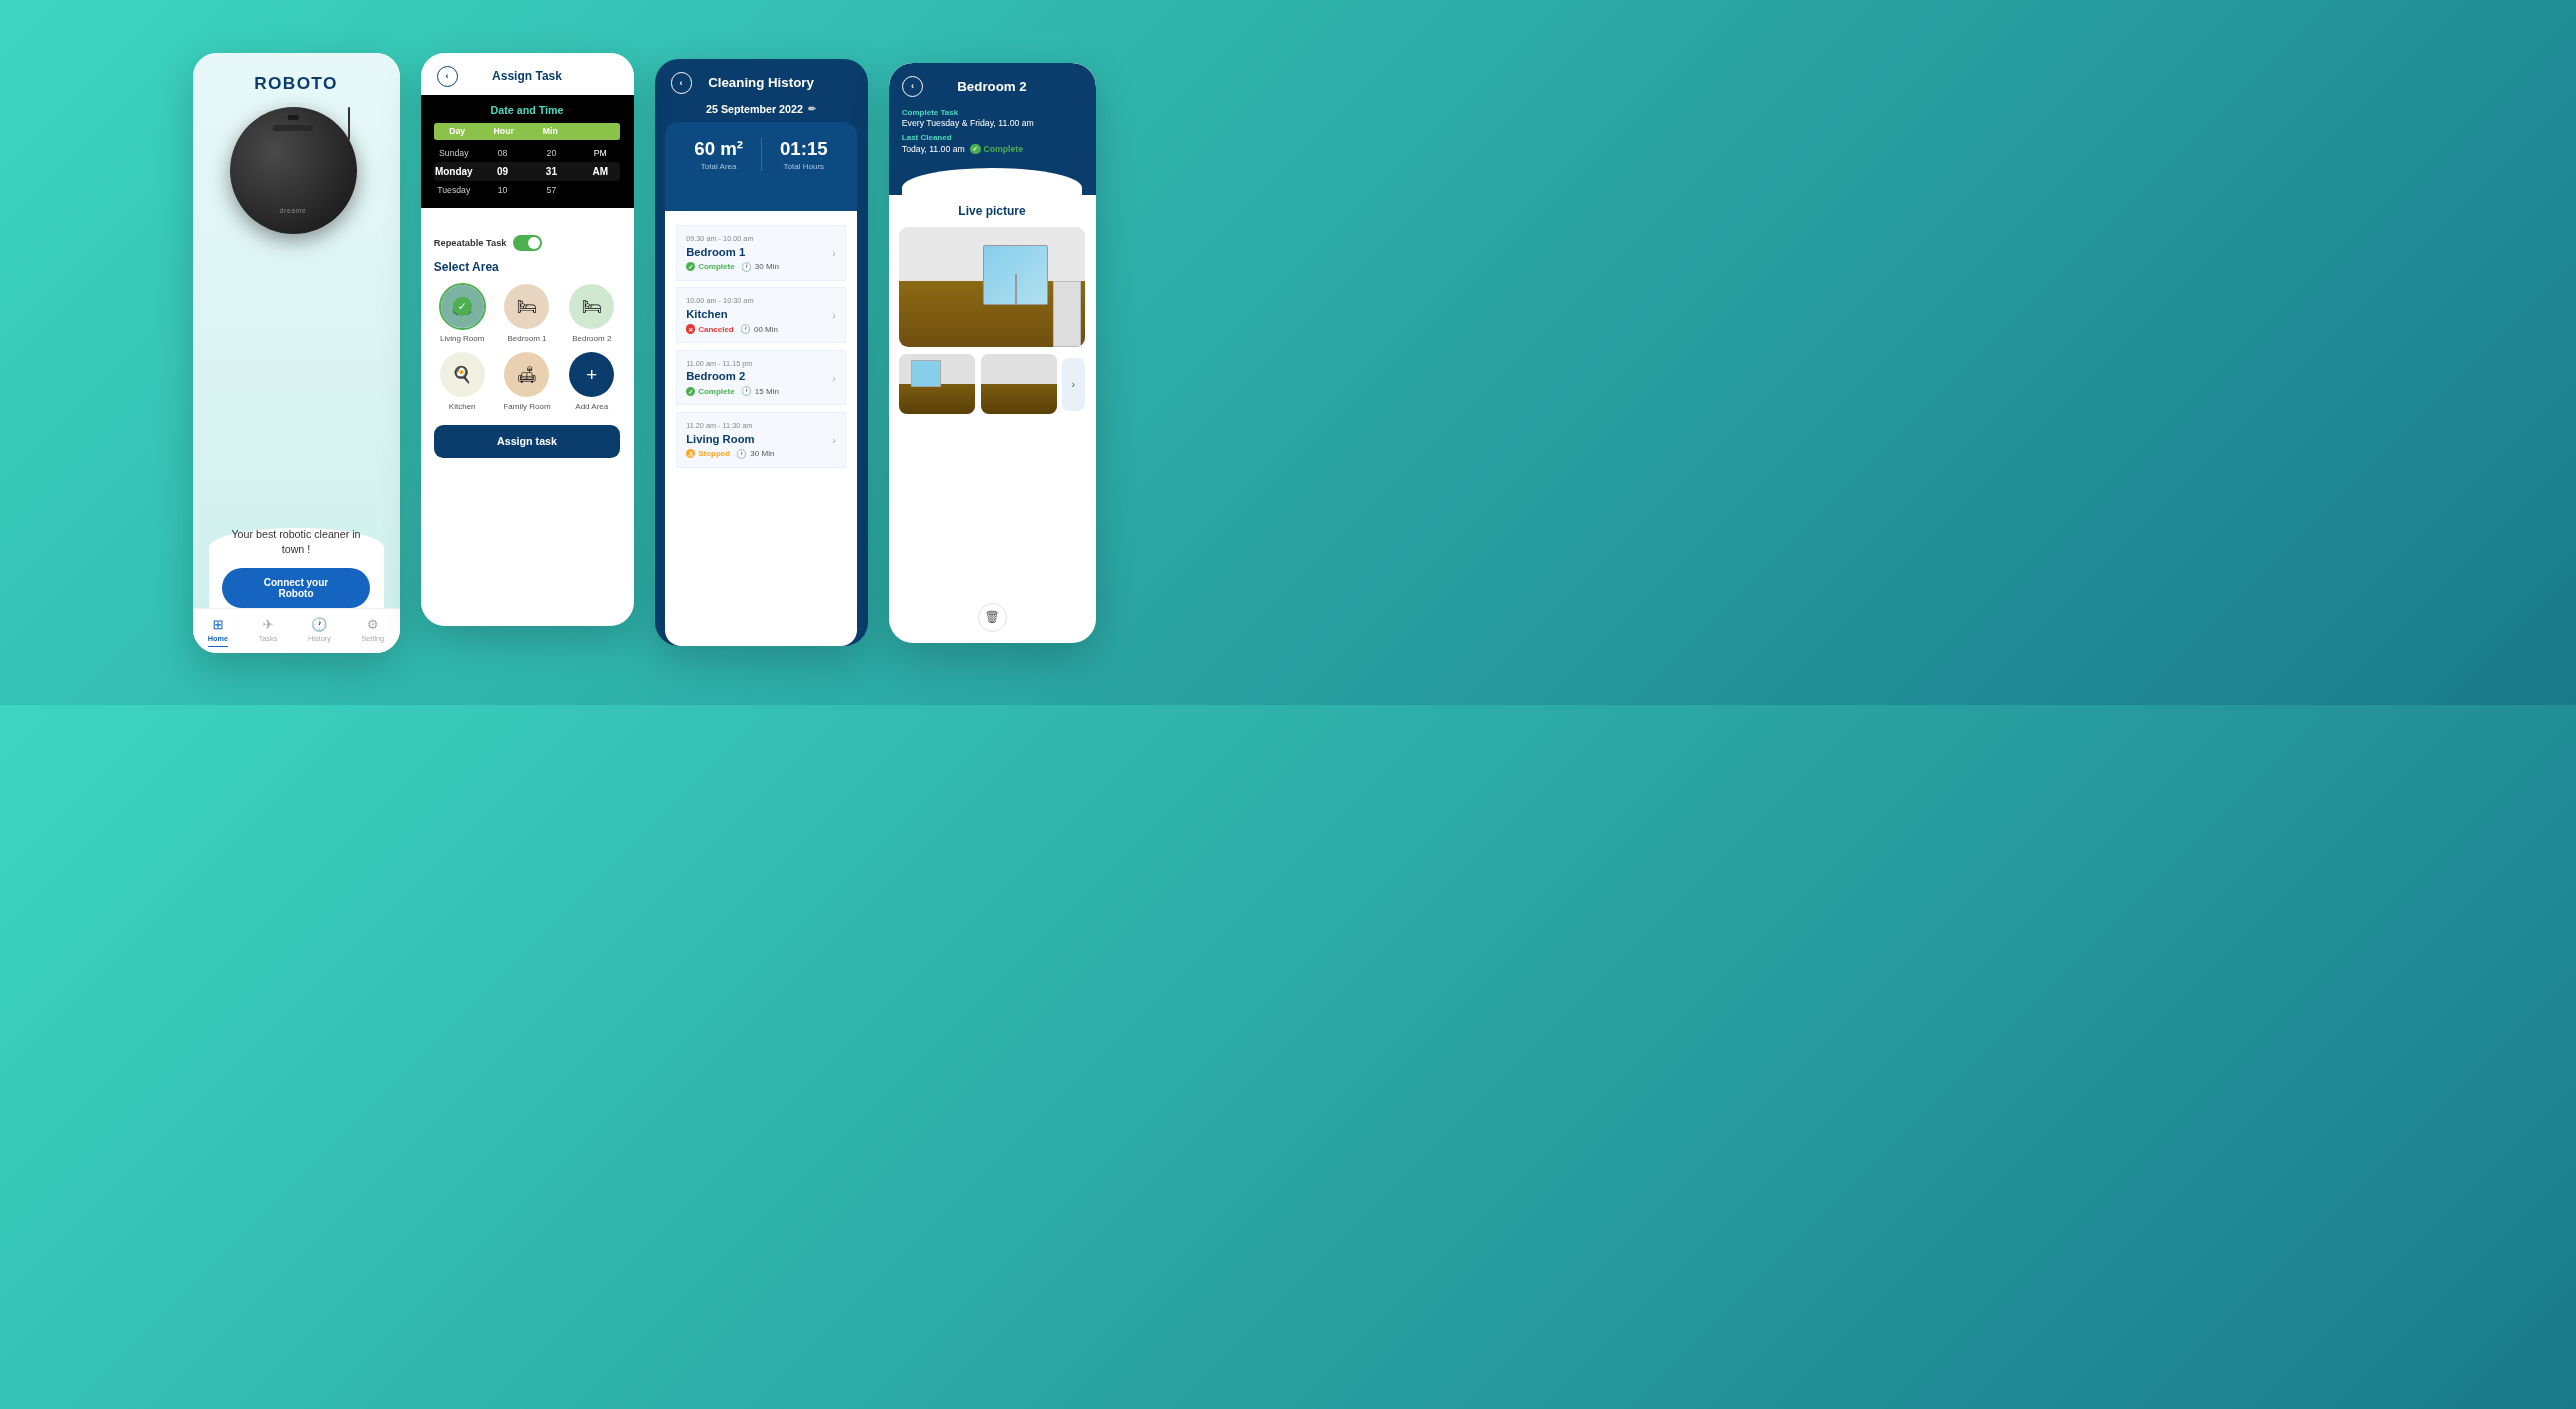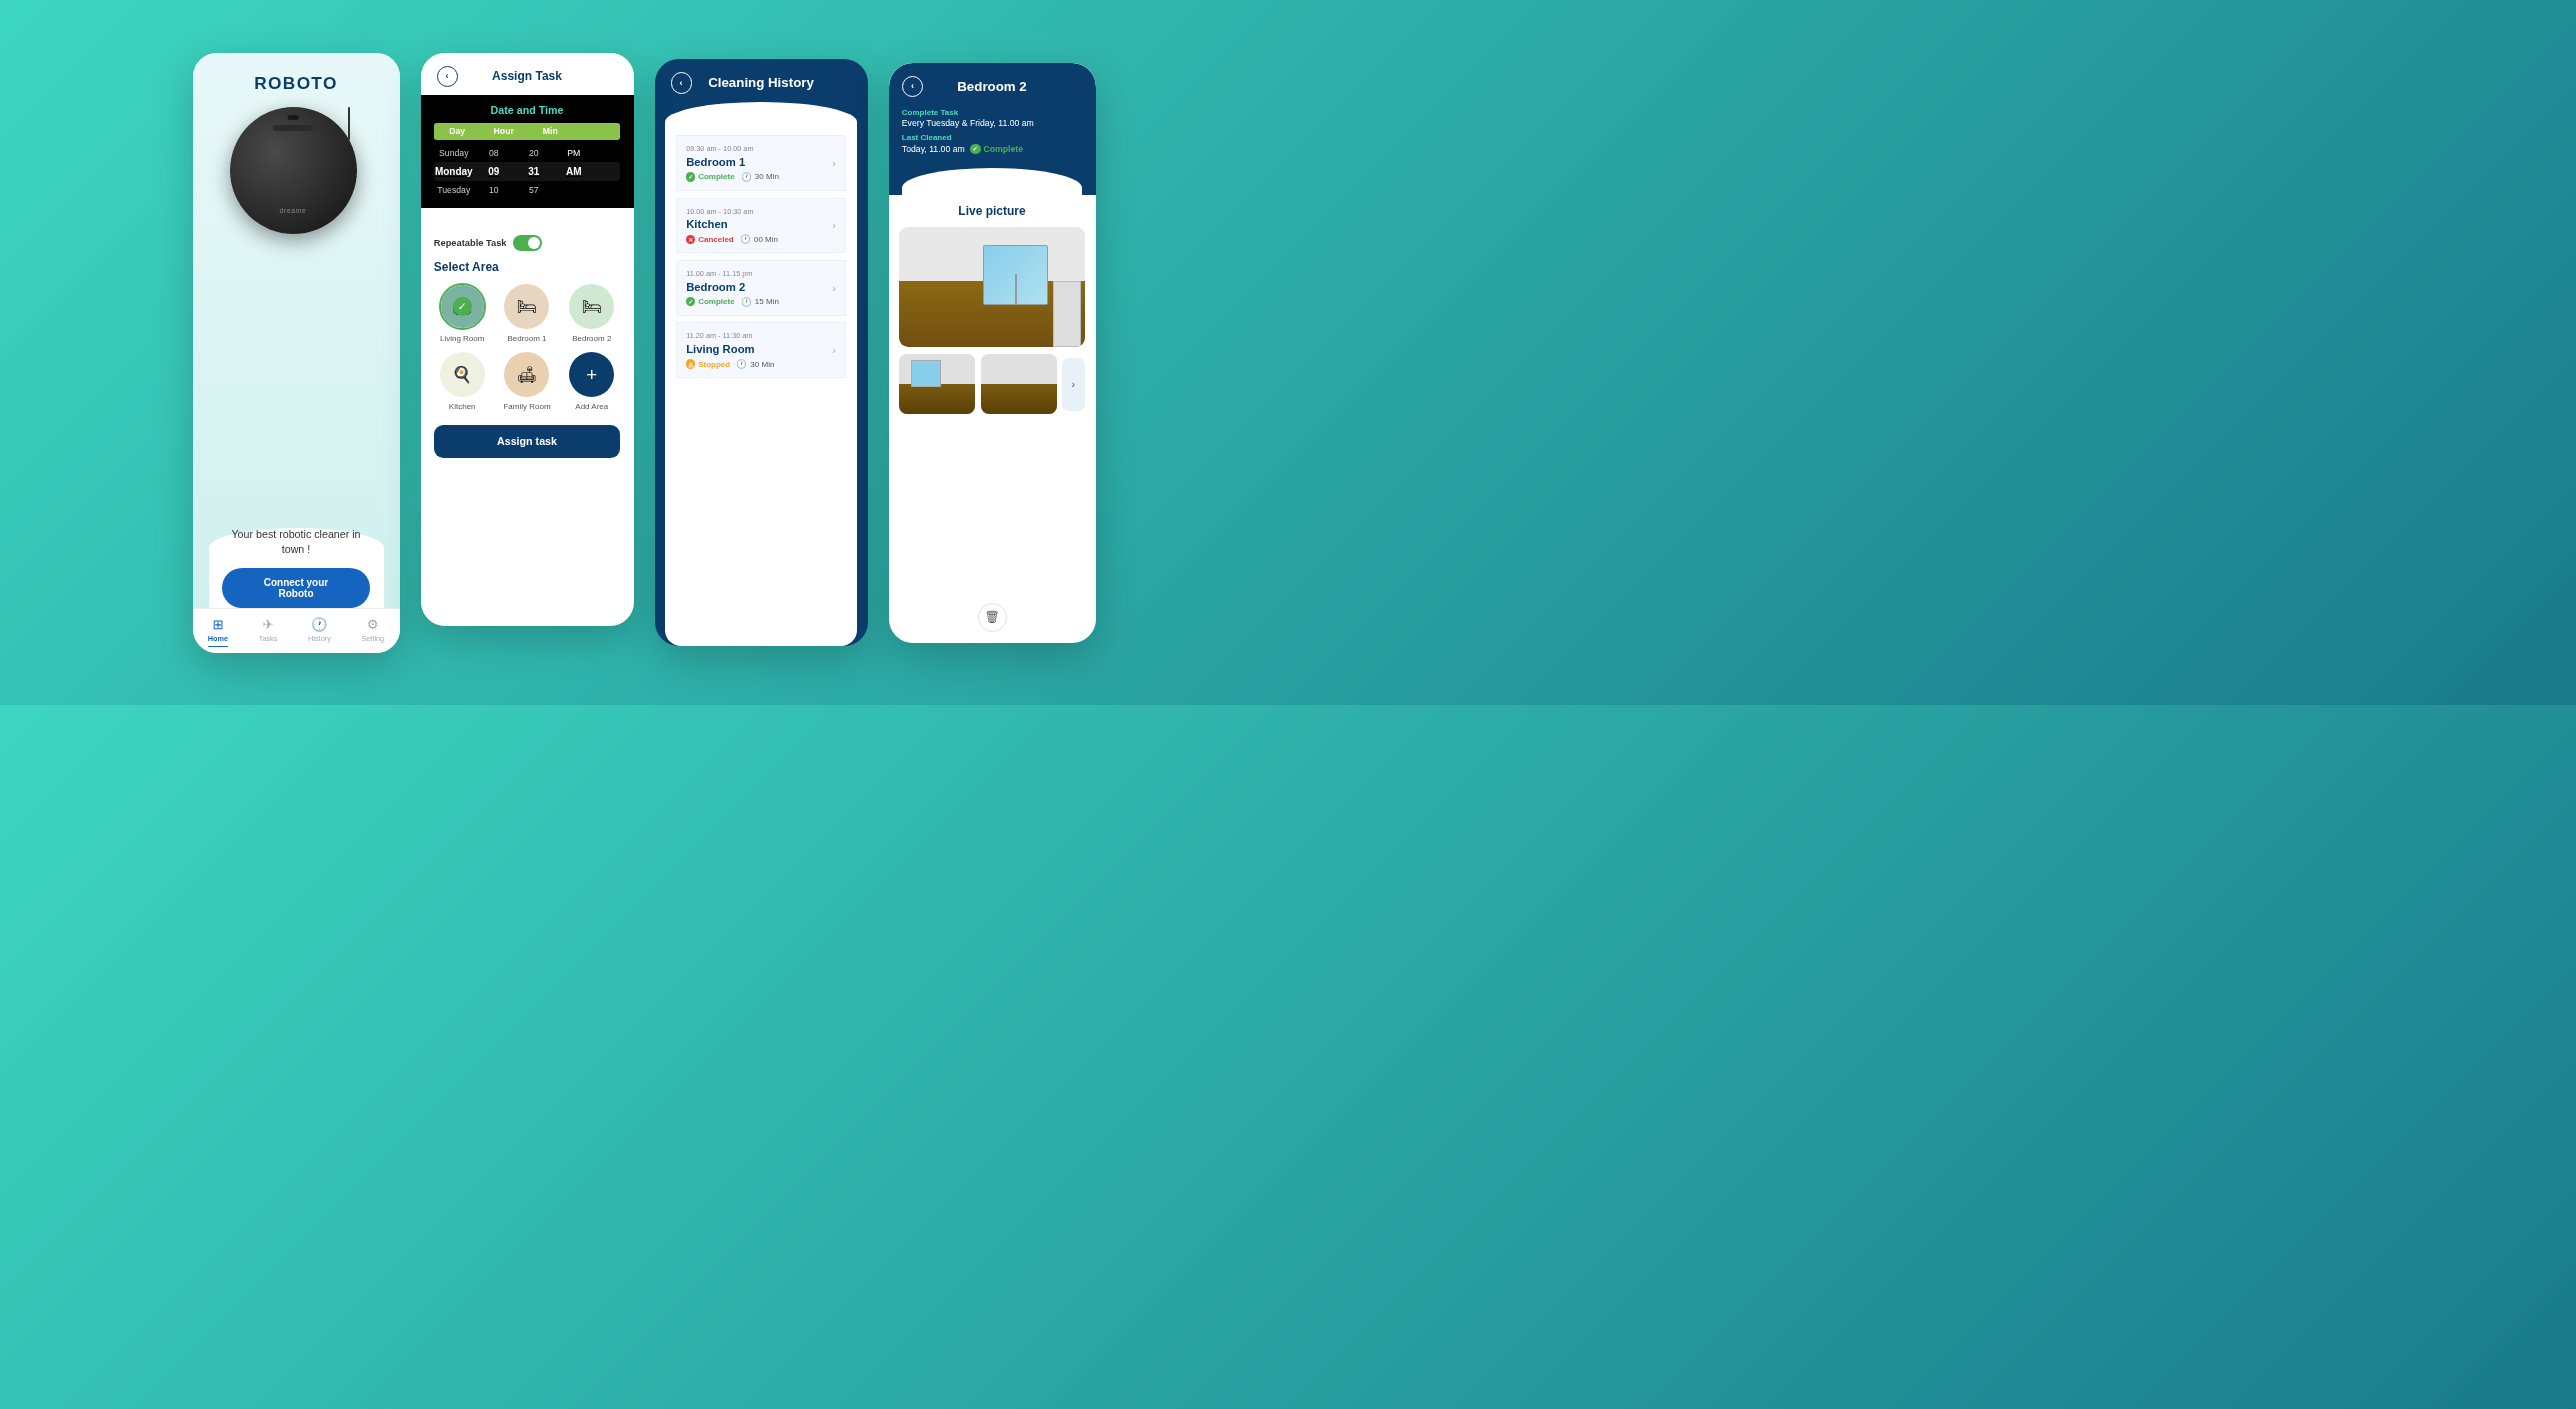--- a/index.html
+++ b/index.html
@@ -233,24 +233,23 @@
     }
     .dt-header span {
       color: white;
       font-size: 8.7px;
       font-weight: 600;
       width: 40px;
       text-align: center;
     }
     .dt-row {
       display: flex;
-      justify-content: flex-start;
+      justify-content: space-between;
       padding: 4px 0;
       align-items: center;
-      text-decoration: underline;
     }
     .dt-row span {
       color: #ccc;
       font-size: 8.7px;
       width: 40px;
       text-align: center;
     }
     .dt-row.active span {
       color: white;
       font-weight: 700;
@@ -898,20 +897,31 @@
   </div>
 
   <div class="screen3">
     <div class="screen3-header">
       <div class="back-btn" style="border-color:white;color:white;">‹</div>
       <div class="s3-title">Cleaning History</div>
     </div>
     <div class="s3-date">
       <span>25 September 2022</span>
       <span class="edit-icon">✏</span>
+    </div>
+    <div class="s3-stats-section">
+      <div class="s3-stat">
+        <div class="s3-stat-value">60 m²</div>
+        <div class="s3-stat-label">Total Area</div>
+      </div>
+      <div class="s3-stat-divider"></div>
+      <div class="s3-stat">
+        <div class="s3-stat-value">01:15</div>
+        <div class="s3-stat-label">Total Hours</div>
+      </div>
     </div>
     <div class="s3-wave"></div>
     <div class="s3-cards">
 
       <div class="history-card">
         <div class="hc-info">
           <div class="hc-time">09.30 am - 10.00 am</div>
           <div class="hc-room">Bedroom 1</div>
           <div class="hc-badges">
             <span class="badge complete">

